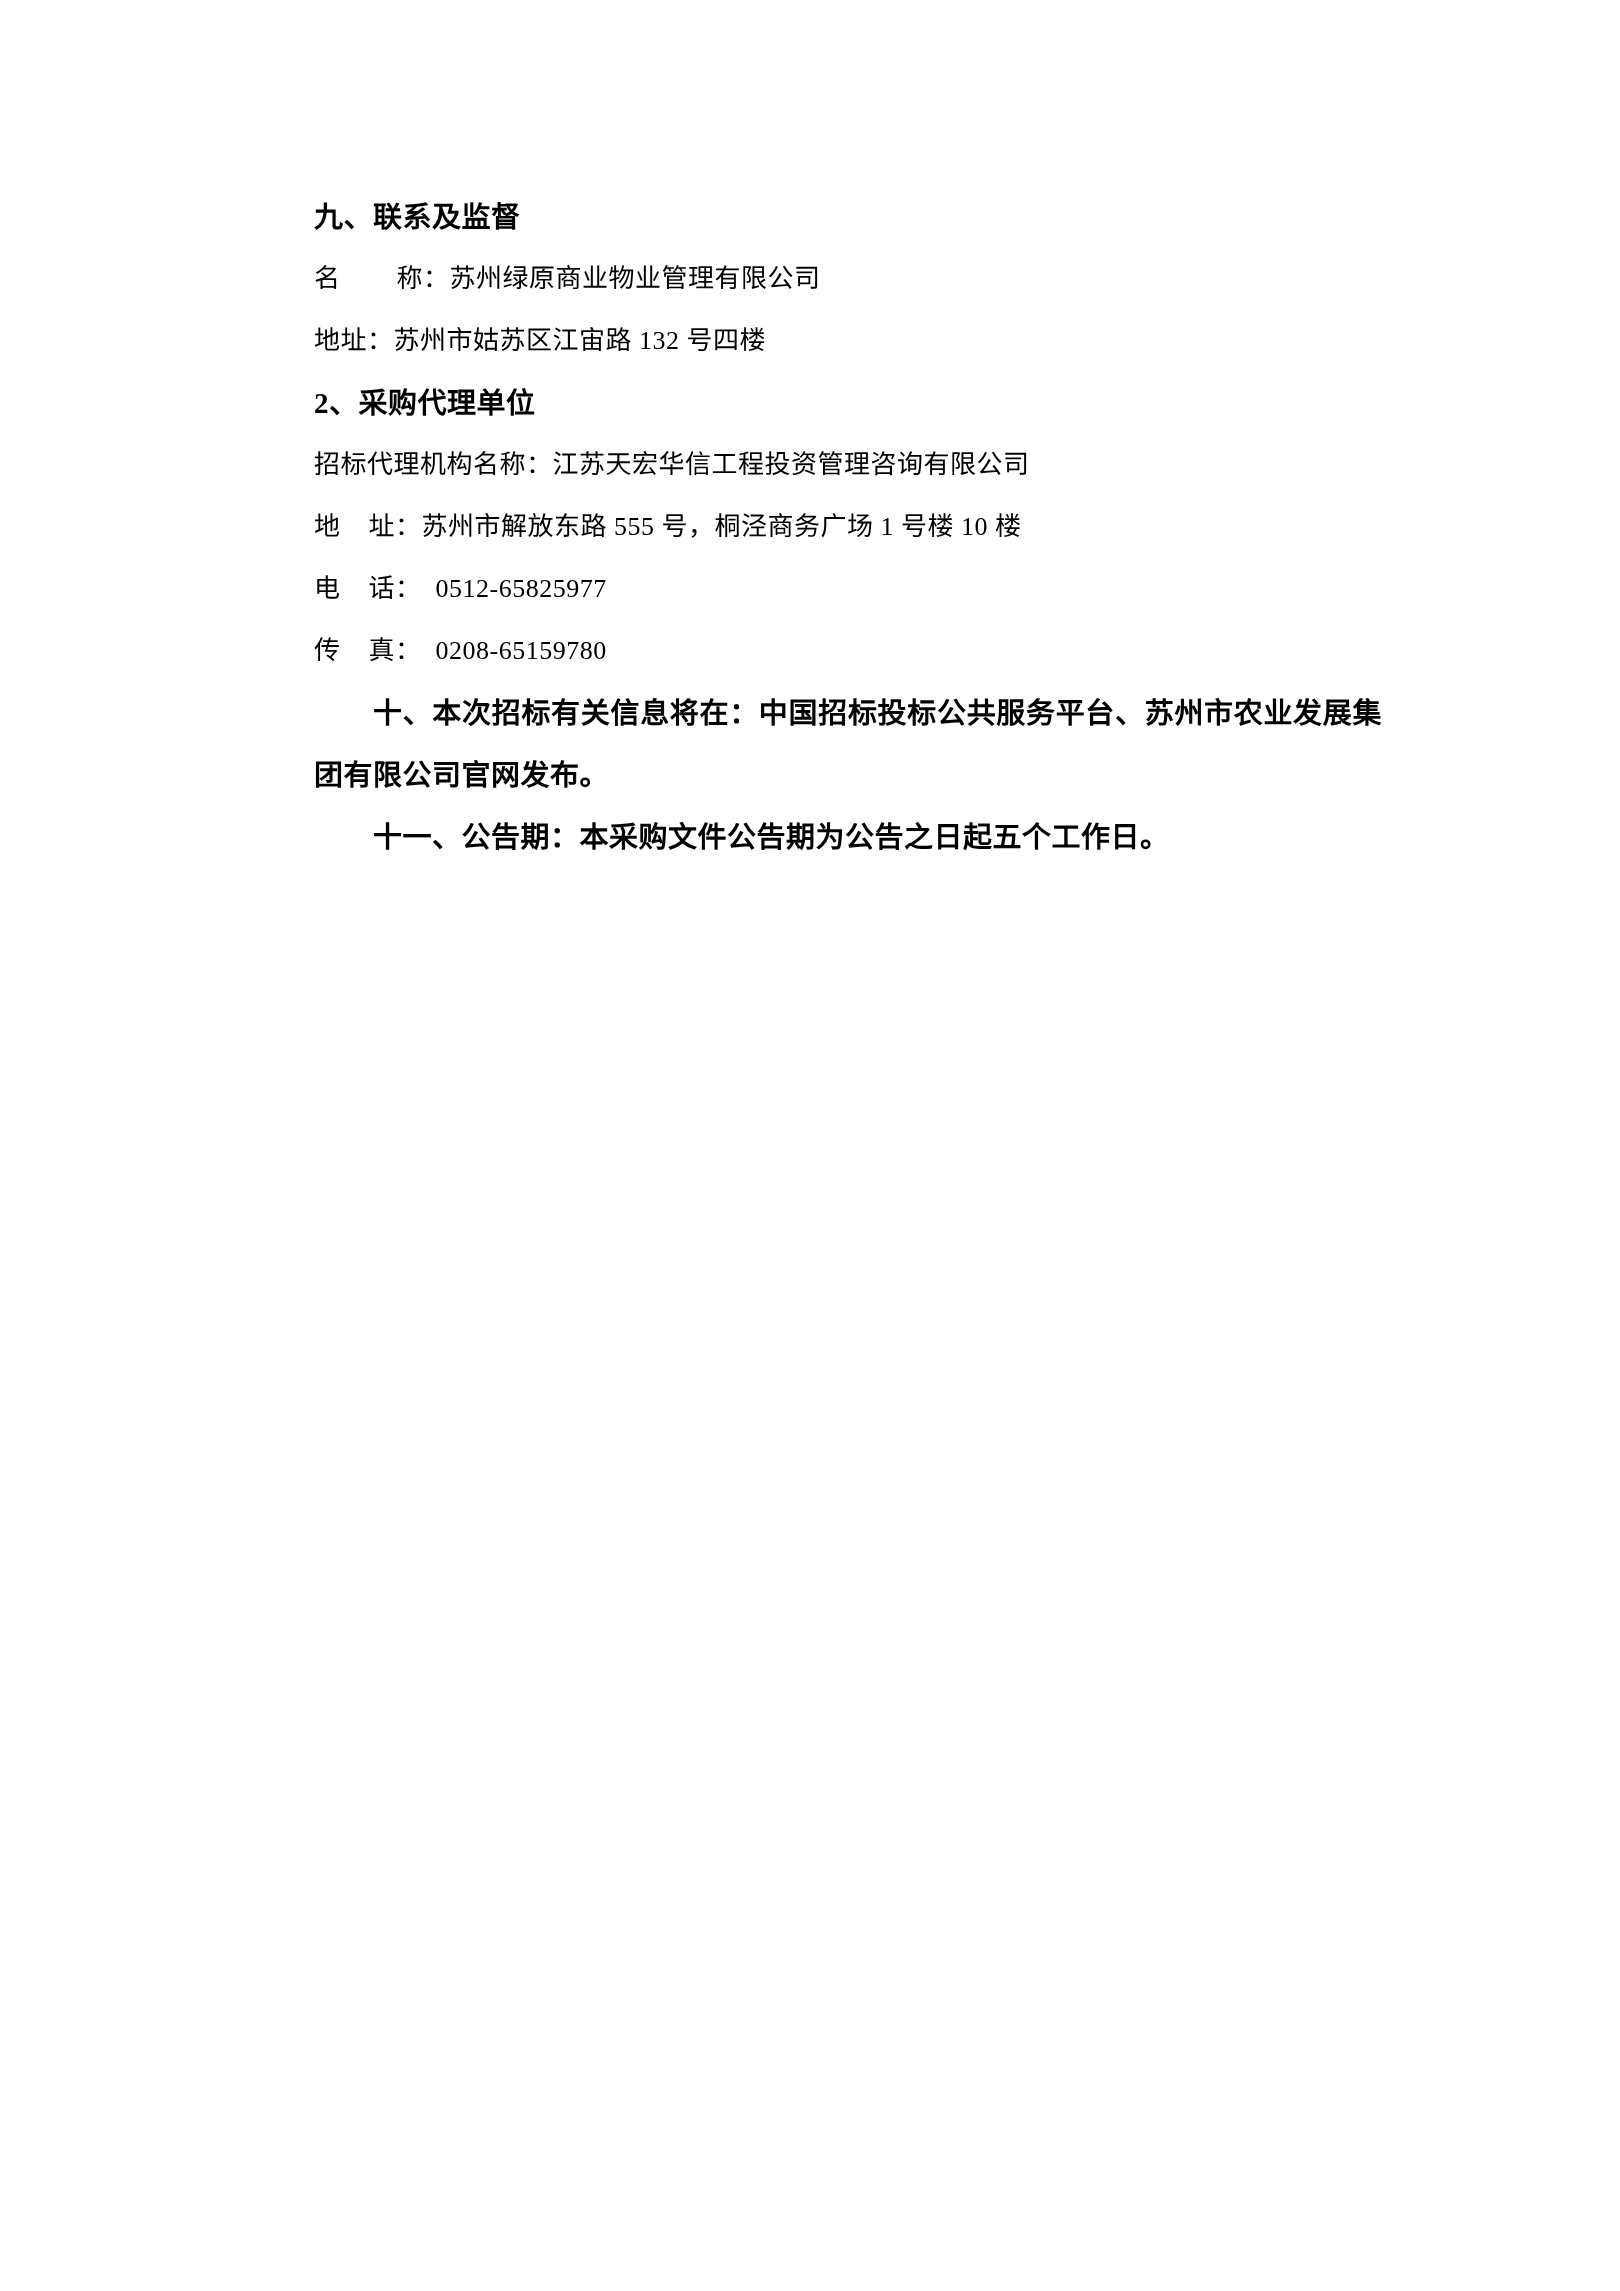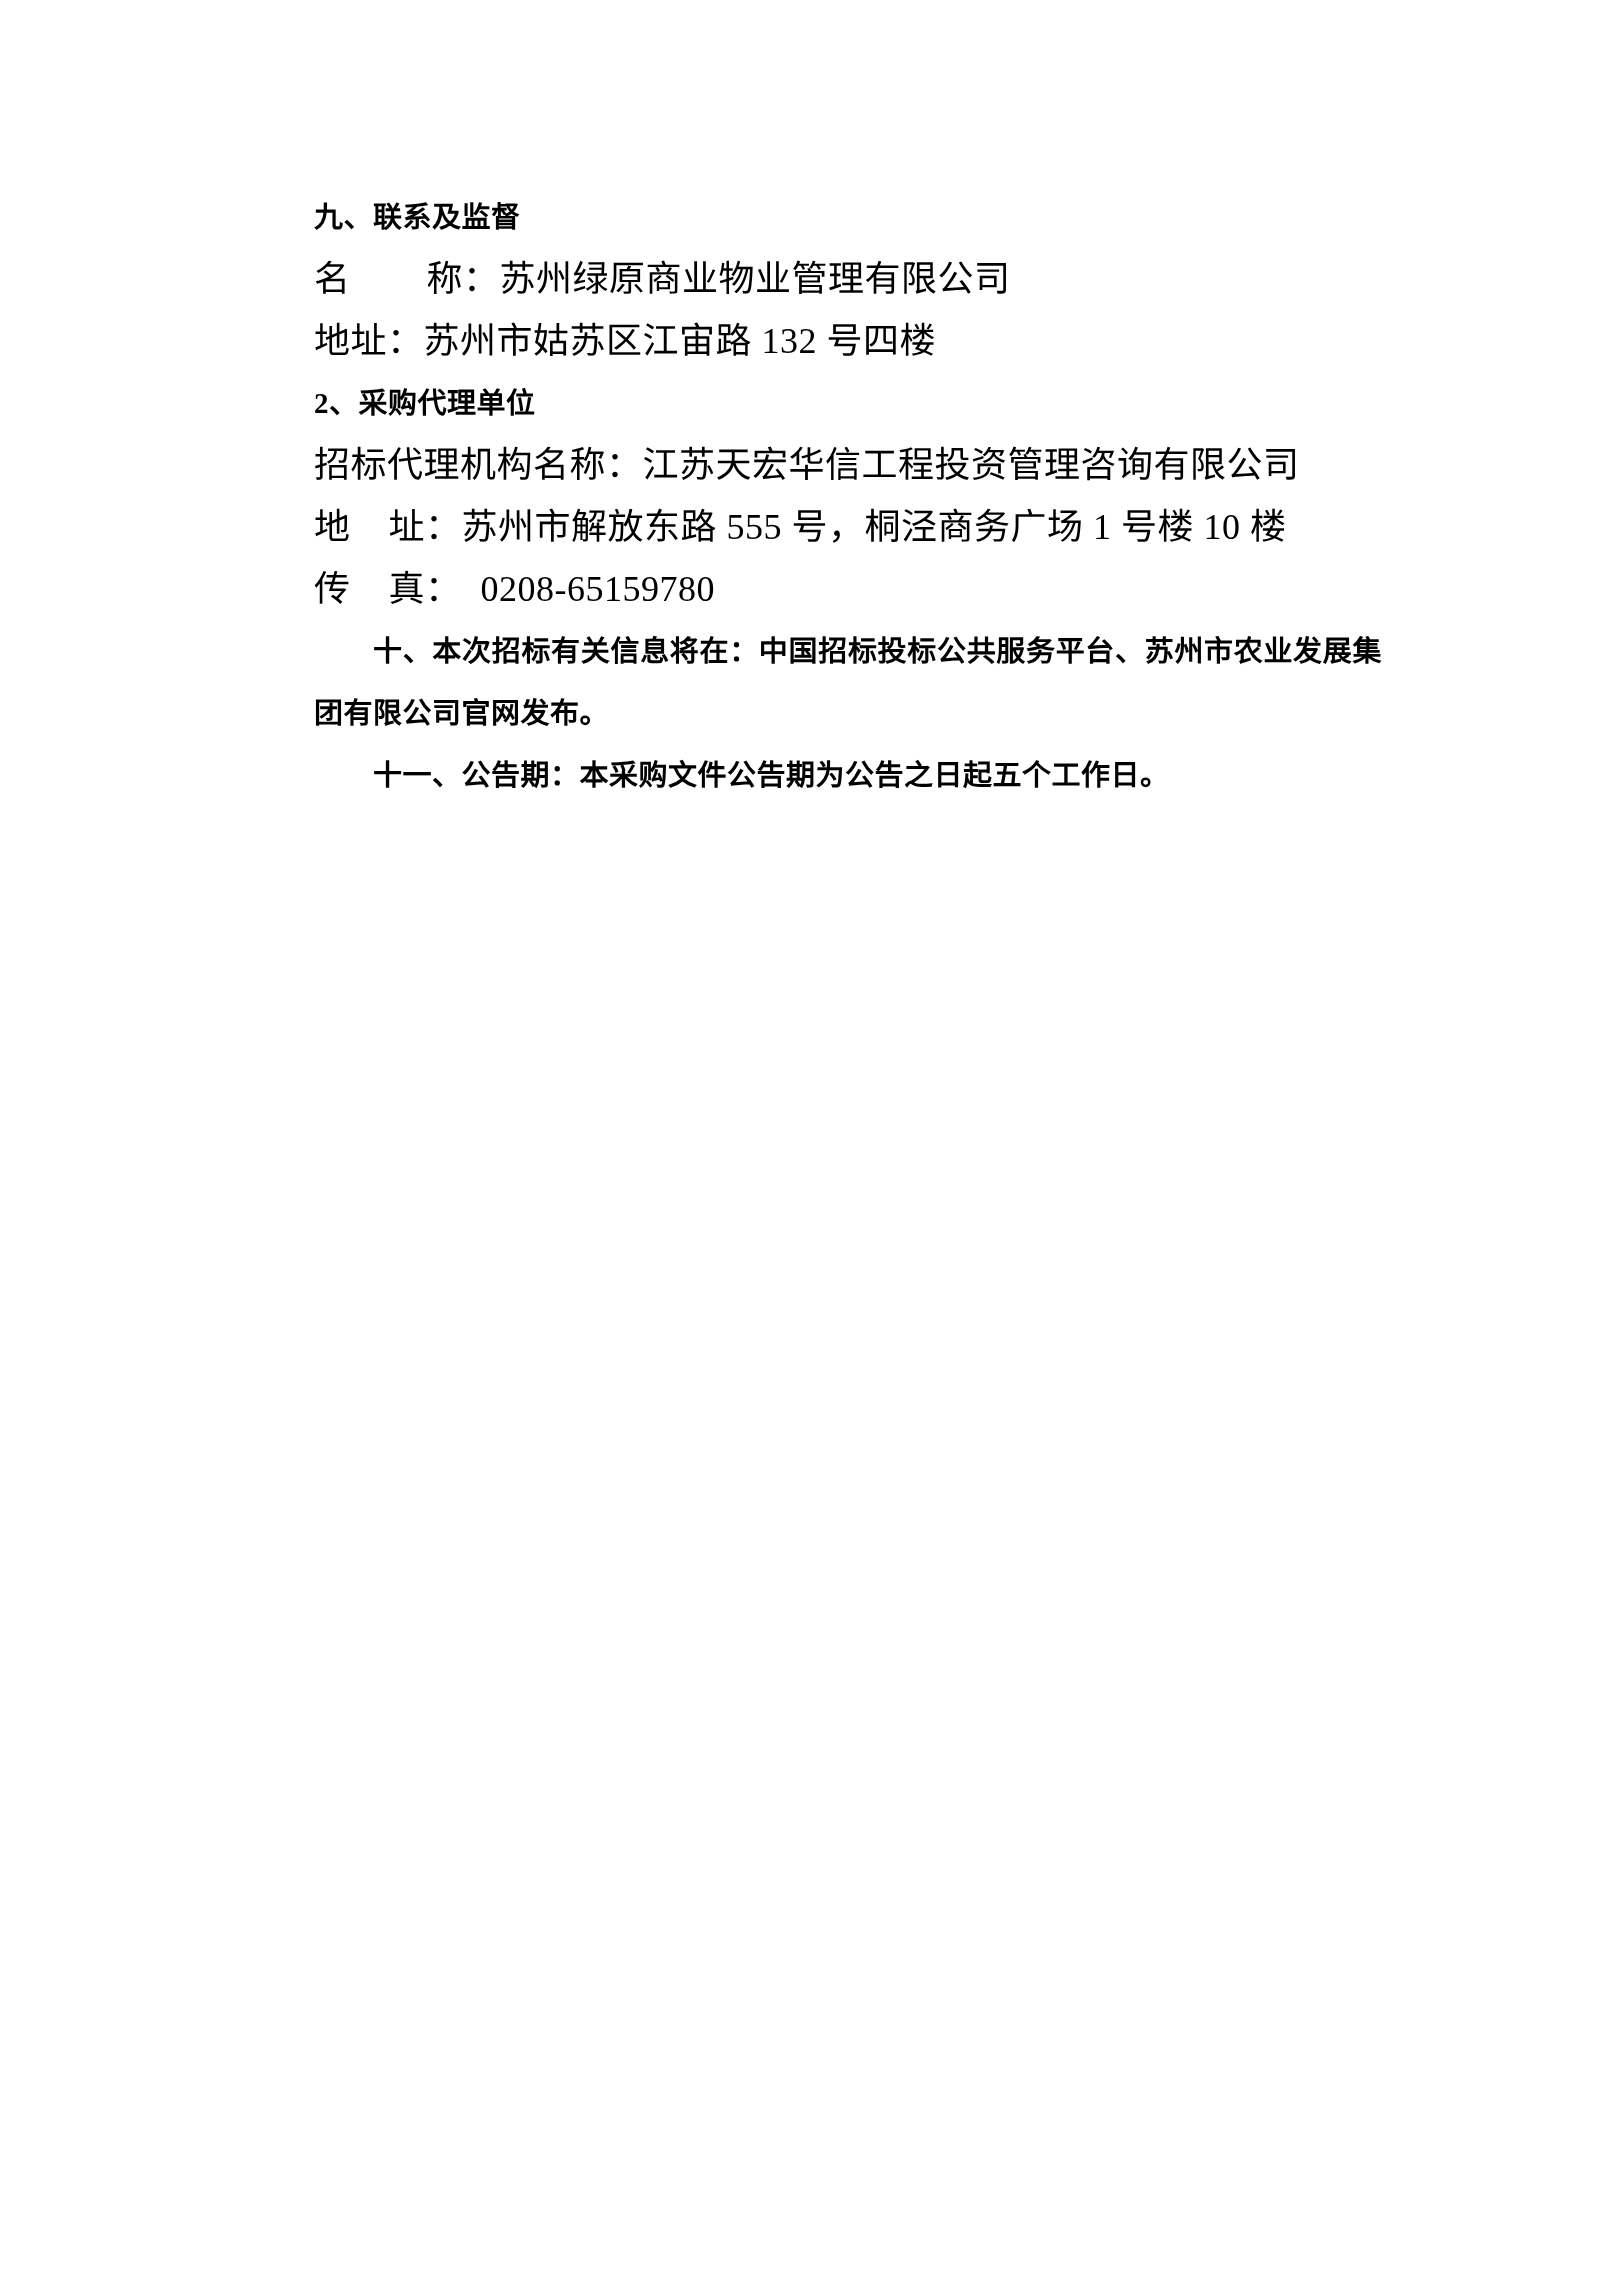--- a/index.html
+++ b/index.html
@@ -15,21 +15,21 @@
     box-sizing: border-box;
     padding: 186px 245px 0 314px;
     font-family: "Liberation Serif", "DejaVu Serif", serif;
     color: #000000;
     overflow: hidden;
   }
   .doc-body {
     width: 1068px;
   }
   .line {
-    font-size: 36px;
+    font-size: 26px;
     line-height: 62px;
     white-space: pre;
     letter-spacing: 0.5px;
   }
   .heading {
     font-size: 29px;
     line-height: 62px;
     font-weight: bold;
     white-space: pre;
     letter-spacing: 0.5px;
@@ -58,20 +58,21 @@
 
     <div class="line">地址：苏州市姑苏区江宙路 132 号四楼</div>
 
     <div class="heading">2、采购代理单位</div>
 
     <div class="line">招标代理机构名称：江苏天宏华信工程投资管理咨询有限公司</div>
 
     <div class="line">地    址：苏州市解放东路 555 号，桐泾商务广场 1 号楼 10 楼</div>
 
 
+    <div class="line">电    话：  0512-65825977</div>
 
     <div class="line">传    真：  0208-65159780</div>
 
     <div class="para">十、本次招标有关信息将在：中国招标投标公共服务平台、苏州市农业发展集团有限公司官网发布。</div>
 
     <div class="para">十一、公告期：本采购文件公告期为公告之日起五个工作日。</div>
 
   </div>
 </div>
 

